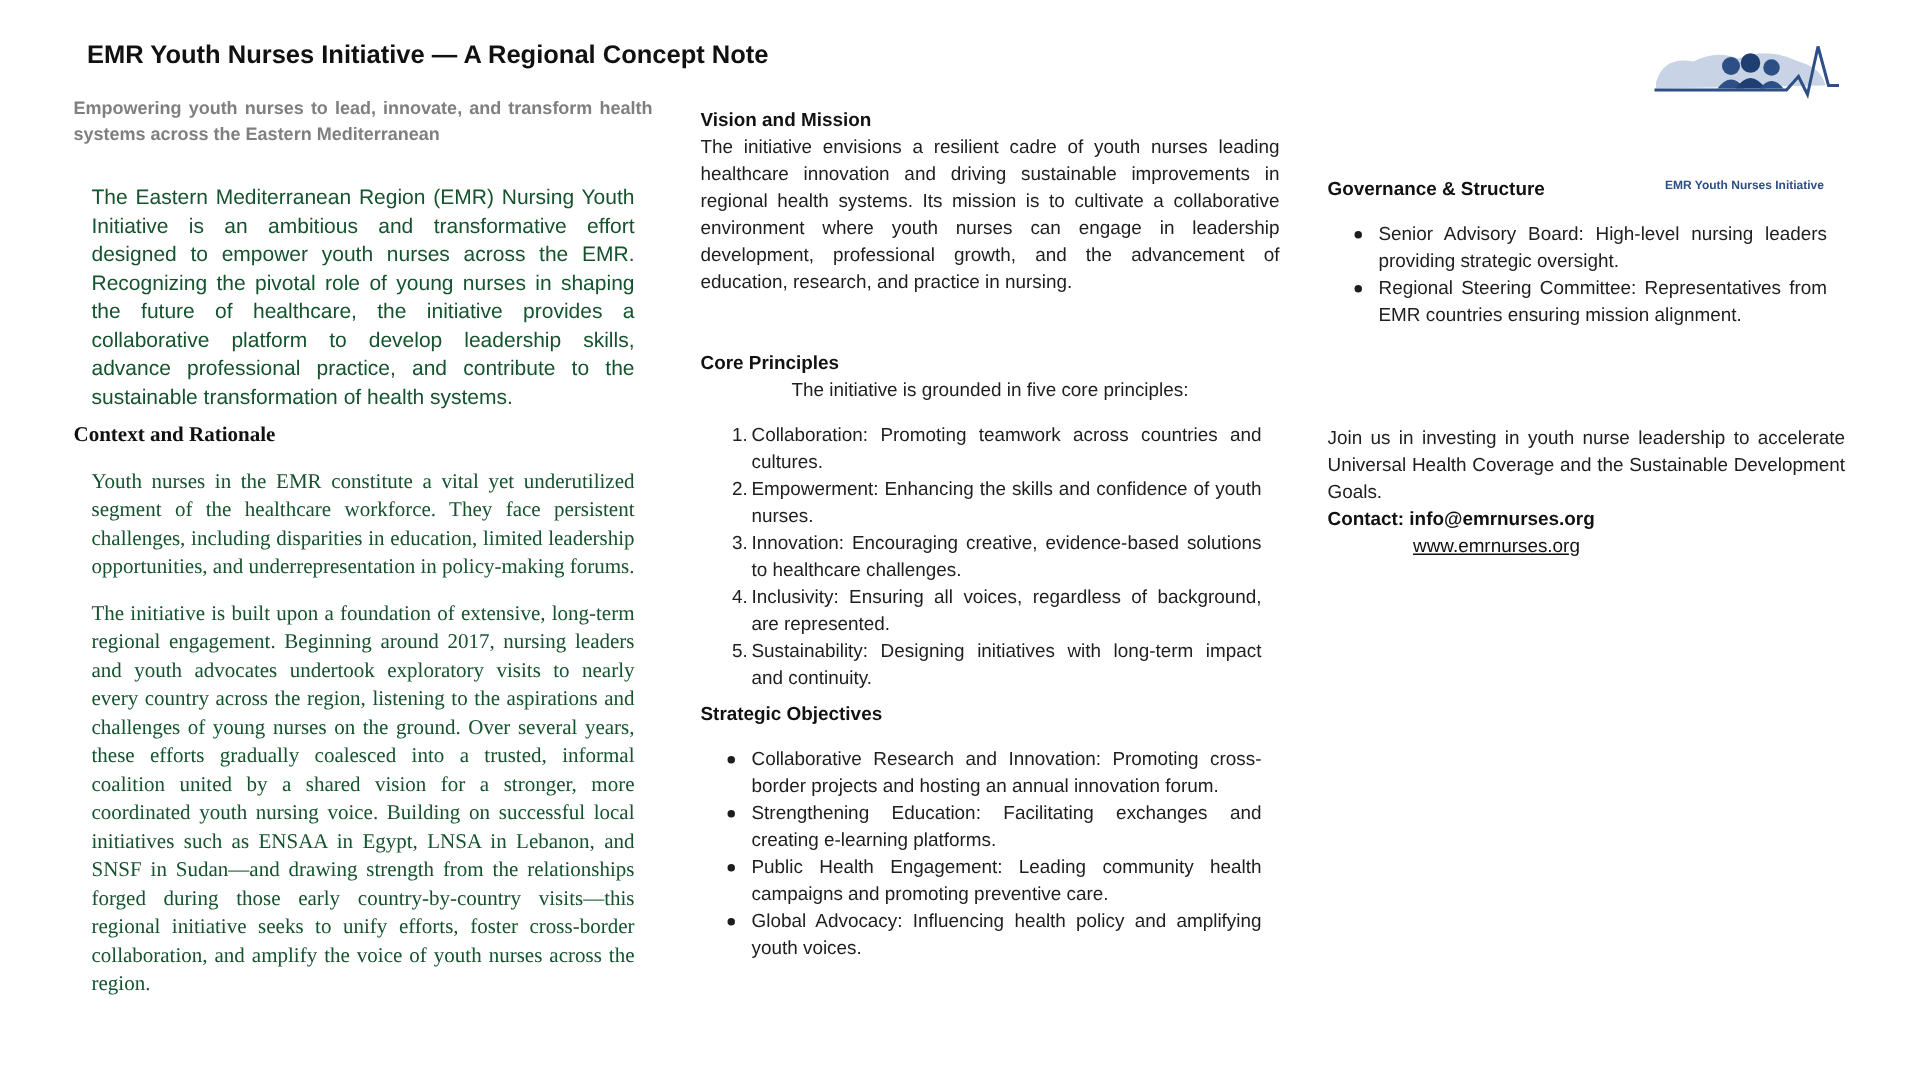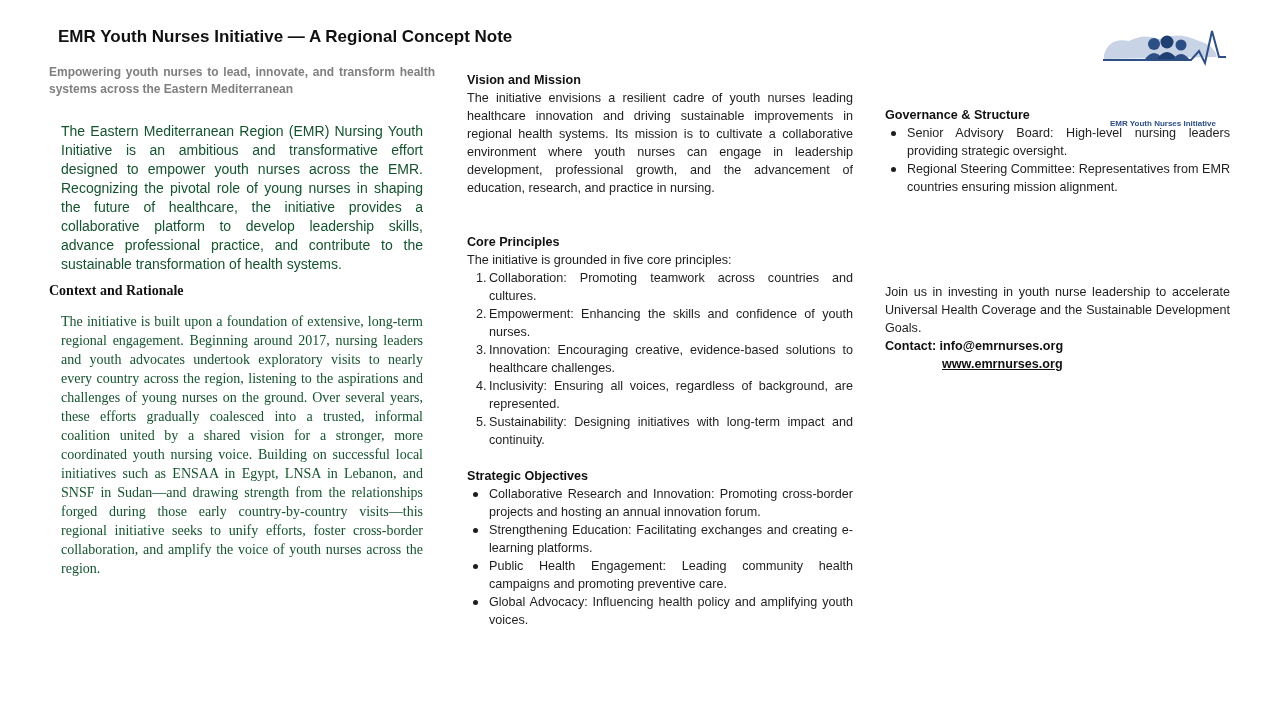--- a/index.html
+++ b/index.html
@@ -6,28 +6,28 @@
   body { width:1280px; height:720px; position:relative; overflow:hidden;
          font-family:"Liberation Sans", sans-serif; color:#1a1a1a; }
   .doc-title { position:absolute; left:58px; top:27px; font-size:17px; font-weight:700; color:#111; letter-spacing:0; }
   .subtitle { position:absolute; left:49px; top:64px; width:386px; font-size:12px; font-weight:700; color:#7f7f7f;
               line-height:17px; text-align:justify; text-align-last:left; }
   .body14 { font-size:14px; line-height:19px; text-align:justify; color:#14532d; margin:12px; }
   .body13 { font-size:12.6px; line-height:18px; text-align:justify; color:#1e1e1e; margin:0; }
   .h14 { font-size:14px; font-weight:700; line-height:19px; color:#111; margin:0; }
   .h13 { font-size:12.6px; font-weight:700; line-height:18px; color:#111; margin:0; }
   .block { position:absolute; }
-  ol, ul { margin:0; padding:0; list-style:none; }
+  ol, ul { margin:12px; padding:0; list-style:none; }
   .num-item, .bul-item { position:relative; padding-left:22px; font-size:12.6px; line-height:18px; text-align:justify; color:#1e1e1e; }
   .num-item .marker { position:absolute; left:9px; top:0; }
   .bul-item .marker { position:absolute; left:6px; top:7px; width:5px; height:5px; background:#1e1e1e; border-radius:50%; }
   .logo { position:absolute; left:1099px; top:27px; width:130px; height:78px; }
   .logo-text { position:absolute; left:3px; top:30px; font-size:28px; font-weight:700; color:#2d4f86; letter-spacing:0.5px; font-family:"Liberation Sans", sans-serif; }
   .logo-sub { position:absolute; left:11px; top:64px; font-size:8px; font-weight:700; color:#2d4f86;margin-top:28px; }
-  .link { text-decoration:underline; font-weight:700; color:#111; }
+  .link { text-decoration:underline; font-weight:400; color:#111; }
 </style>
 </head>
 <body>
 
 <div class="doc-title">EMR Youth Nurses Initiative — A Regional Concept Note</div>
 
 <div class="subtitle">Empowering youth nurses to lead, innovate, and transform health systems across the Eastern Mediterranean</div>
 
 <div class="logo">
   <svg width="130" height="40" viewBox="0 0 130 40" style="position:absolute;left:0;top:0;">
@@ -42,51 +42,52 @@
   </svg>
   <div class="logo-sub">EMR Youth Nurses Initiative</div>
 </div>
 
 <div class="block" style="left:49px; top:110px; width:386px;">
   <p class="body14">The Eastern Mediterranean Region (EMR) Nursing Youth Initiative is an ambitious and transformative effort designed to empower youth nurses across the EMR. Recognizing the pivotal role of young nurses in shaping the future of healthcare, the initiative provides a collaborative platform to develop leadership skills, advance professional practice, and contribute to the sustainable transformation of health systems.</p>
 </div>
 
 <div class="block" style="left:49px; top:281px; width:386px;font-family:Liberation Serif, serif;">
   <p class="h14">Context and Rationale</p>
+  <p class="body14">Youth nurses in the EMR constitute a vital yet underutilized segment of the healthcare workforce. They face persistent challenges, including disparities in education, limited leadership opportunities, and underrepresentation in policy-making forums.</p>
   <p class="body14">The initiative is built upon a foundation of extensive, long-term regional engagement. Beginning around 2017, nursing leaders and youth advocates undertook exploratory visits to nearly every country across the region, listening to the aspirations and challenges of young nurses on the ground. Over several years, these efforts gradually coalesced into a trusted, informal coalition united by a shared vision for a stronger, more coordinated youth nursing voice. Building on successful local initiatives such as ENSAA in Egypt, LNSA in Lebanon, and SNSF in Sudan—and drawing strength from the relationships forged during those early country-by-country visits—this regional initiative seeks to unify efforts, foster cross-border collaboration, and amplify the voice of youth nurses across the region.</p>
 </div>
 
 <div class="block" style="left:467px; top:71px; width:386px;">
   <p class="h13">Vision and Mission</p>
   <p class="body13">The initiative envisions a resilient cadre of youth nurses leading healthcare innovation and driving sustainable improvements in regional health systems. Its mission is to cultivate a collaborative environment where youth nurses can engage in leadership development, professional growth, and the advancement of education, research, and practice in nursing.</p>
 </div>
 
 <div class="block" style="left:467px; top:233px; width:386px;">
   <p class="h13">Core Principles</p>
-  <p class="body13" style="text-align:left;">The initiative is grounded in five core principles:</p>
+  <p class="body13" style="text-align:center;">The initiative is grounded in five core principles:</p>
   <ol>
     <li class="num-item"><span class="marker">1.</span><span>Collaboration: Promoting teamwork across countries and cultures.</span></li>
     <li class="num-item"><span class="marker">2.</span><span>Empowerment: Enhancing the skills and confidence of youth nurses.</span></li>
     <li class="num-item"><span class="marker">3.</span><span>Innovation: Encouraging creative, evidence-based solutions to healthcare challenges.</span></li>
     <li class="num-item"><span class="marker">4.</span><span>Inclusivity: Ensuring all voices, regardless of background, are represented.</span></li>
     <li class="num-item"><span class="marker">5.</span><span>Sustainability: Designing initiatives with long-term impact and continuity.</span></li>
   </ol>
 </div>
 
 <div class="block" style="left:467px; top:467px; width:386px;">
   <p class="h13">Strategic Objectives</p>
   <ul>
     <li class="bul-item"><span class="marker"></span><span>Collaborative Research and Innovation: Promoting cross-border projects and hosting an annual innovation forum.</span></li>
     <li class="bul-item"><span class="marker"></span><span>Strengthening Education: Facilitating exchanges and creating e-learning platforms.</span></li>
     <li class="bul-item"><span class="marker"></span><span>Public Health Engagement: Leading community health campaigns and promoting preventive care.</span></li>
     <li class="bul-item"><span class="marker"></span><span>Global Advocacy: Influencing health policy and amplifying youth voices.</span></li>
   </ul>
 </div>
 
-<div class="block" style="left:885px; top:106px; width:345px;">
+<div class="block" style="left:885px; top:117px; width:345px;">
   <p class="h13">Governance &amp; Structure</p>
   <ul>
     <li class="bul-item"><span class="marker"></span><span>Senior Advisory Board: High-level nursing leaders providing strategic oversight.</span></li>
     <li class="bul-item"><span class="marker"></span><span>Regional Steering Committee: Representatives from EMR countries ensuring mission alignment.</span></li>
   </ul>
 </div>
 
 <div class="block" style="left:885px; top:283px; width:345px;">
   <p class="body13">Join us in investing in youth nurse leadership to accelerate Universal Health Coverage and the Sustainable Development Goals.</p>
   <p class="h13">

